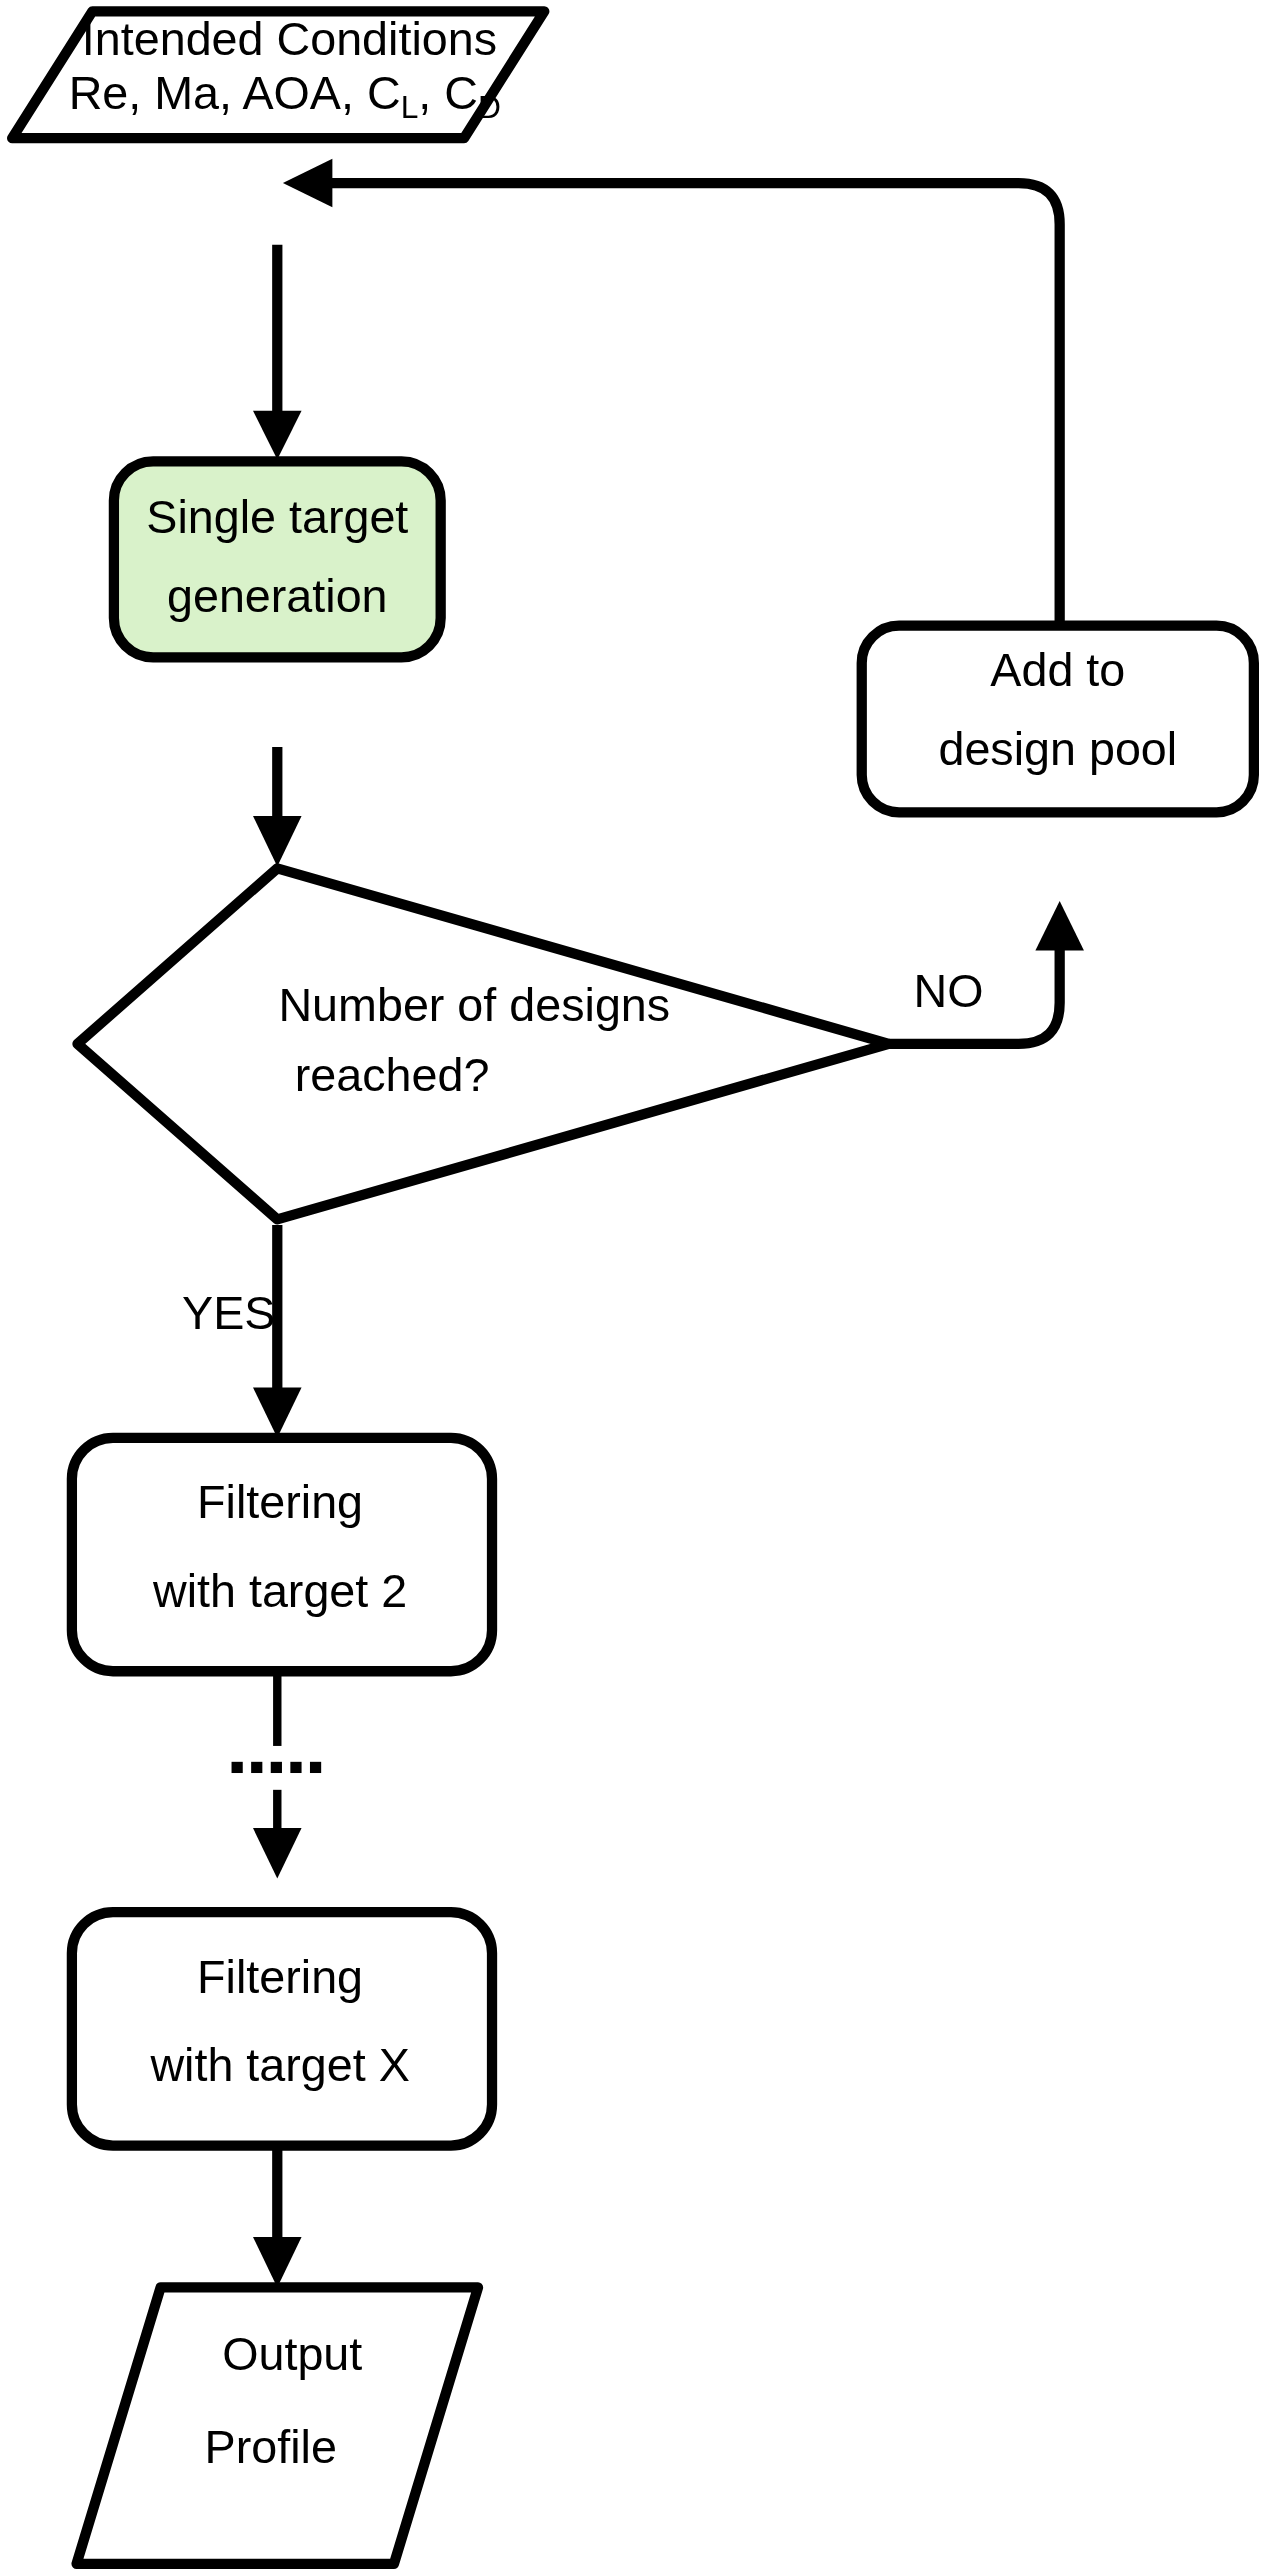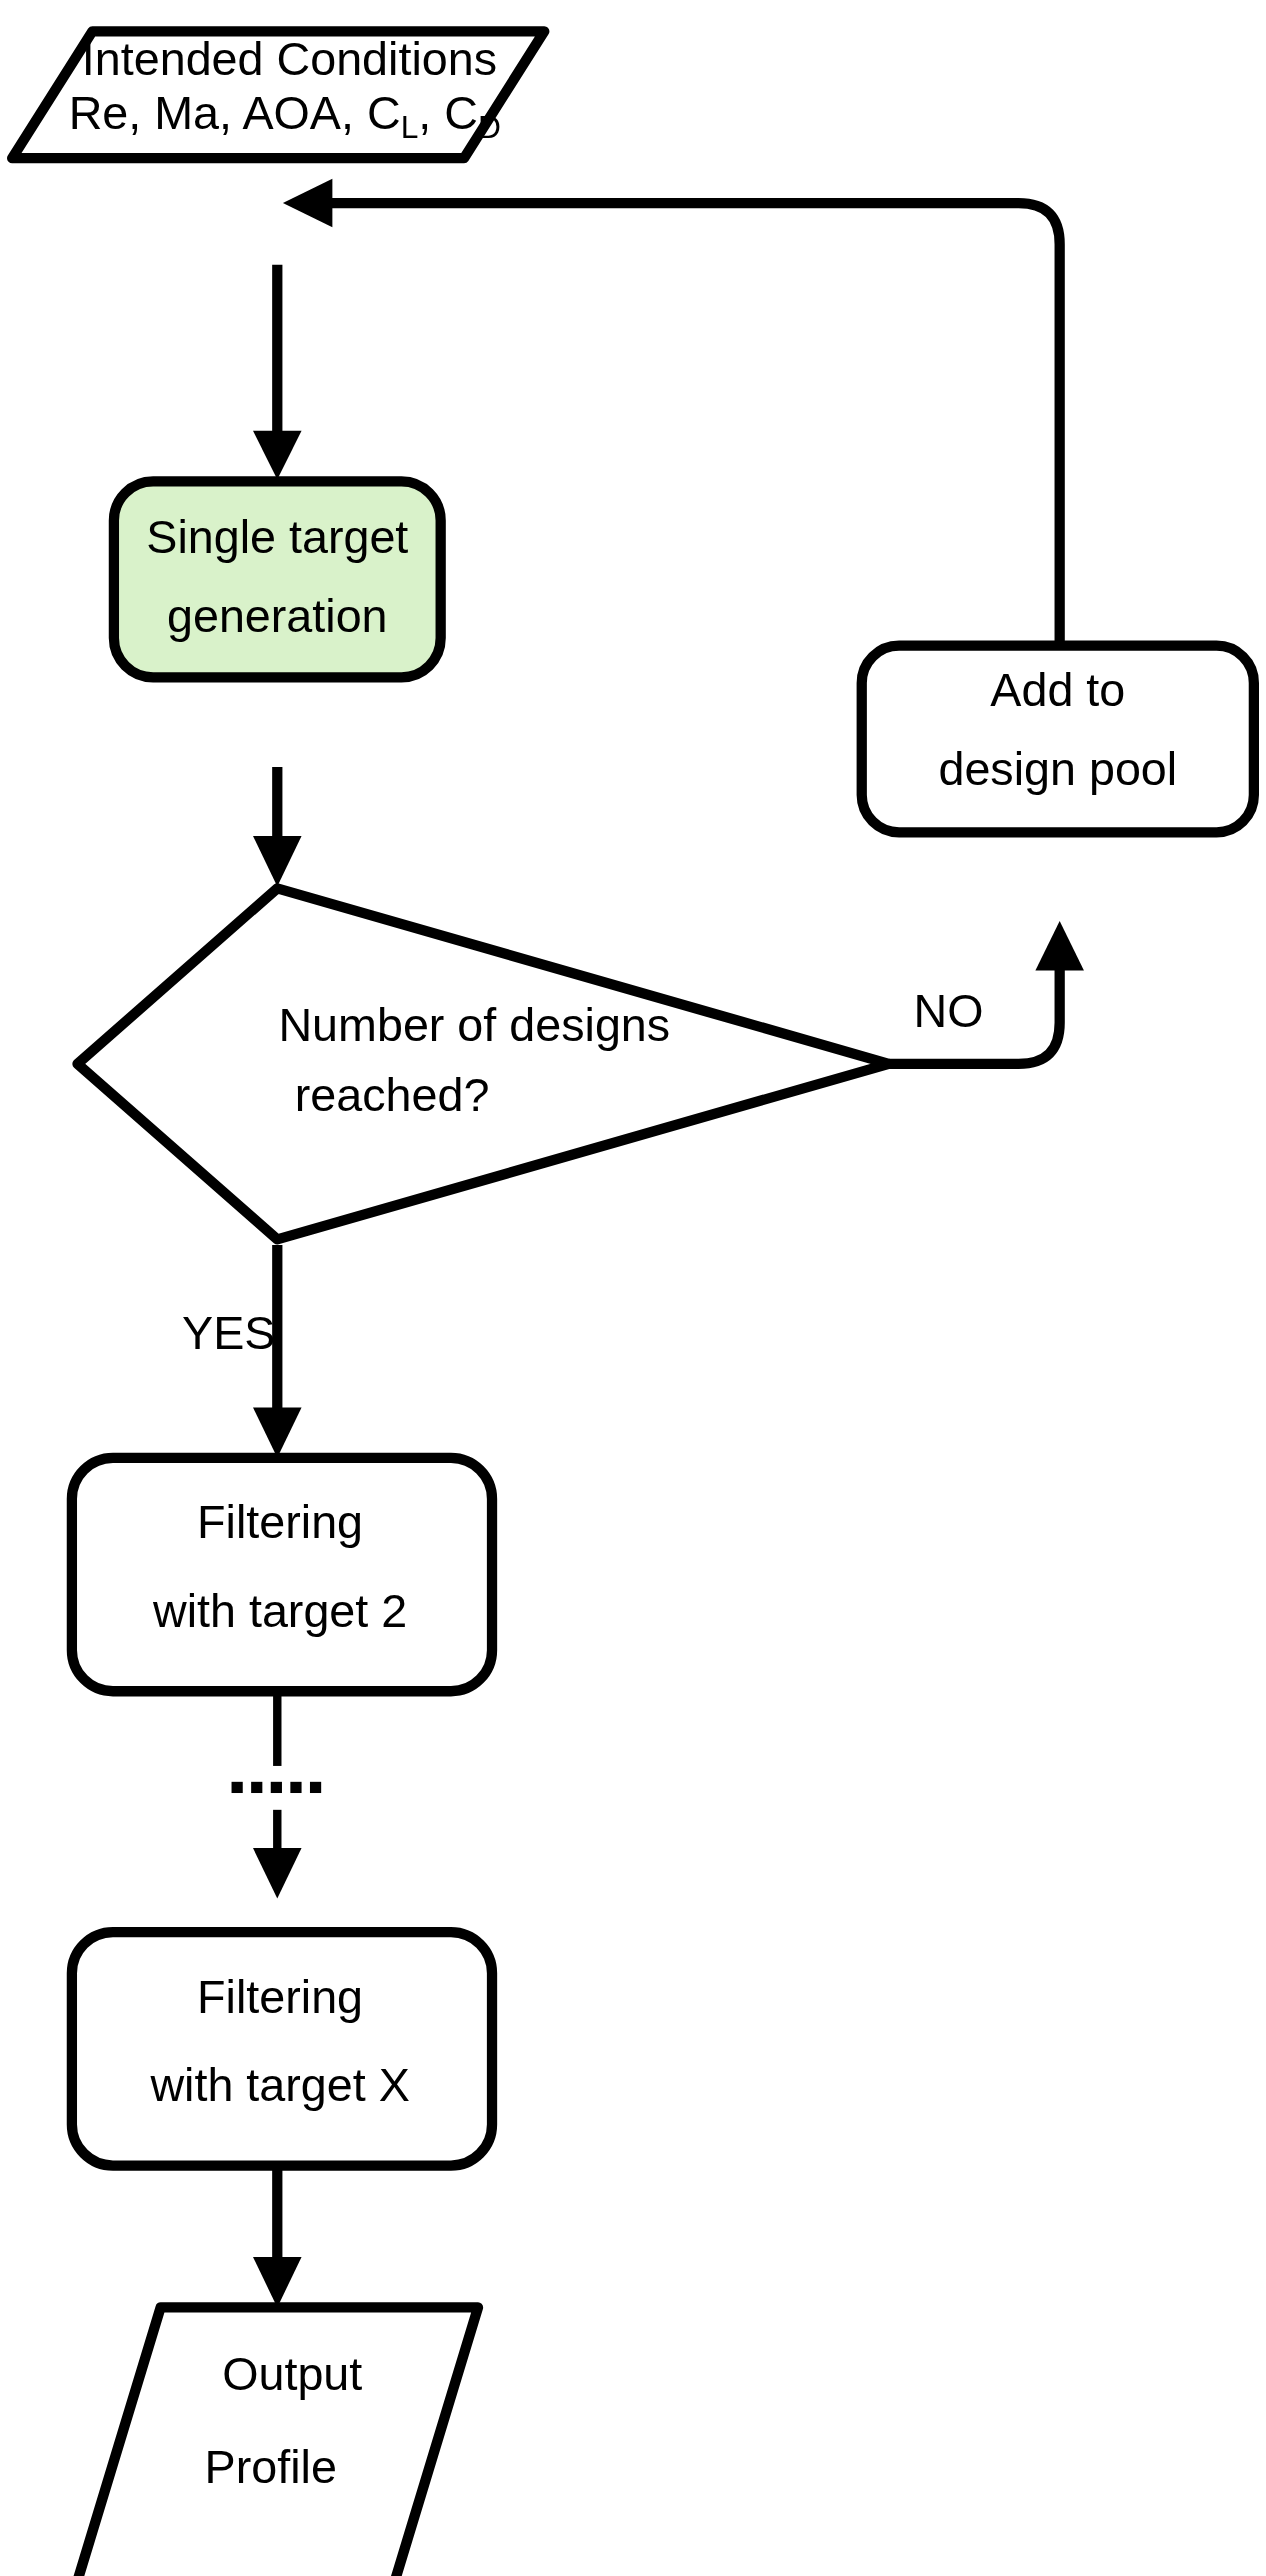--- a/index.html
+++ b/index.html
@@ -11,21 +11,20 @@
   body {
     width: 1266px;
     height: 2576px;
     font-family: "Liberation Sans", sans-serif;
     overflow: hidden;
   }
   #flowchart-root {
     position: relative;
     width: 1266px;
     height: 2008px;
-    margin-top: 20px;
   }
   svg#flow-svg {
     display: block;
     width: 1266px;
     height: 2576px;
   }
   .node-shape {
     fill: #ffffff;
     stroke: #000000;
     stroke-width: 11;

